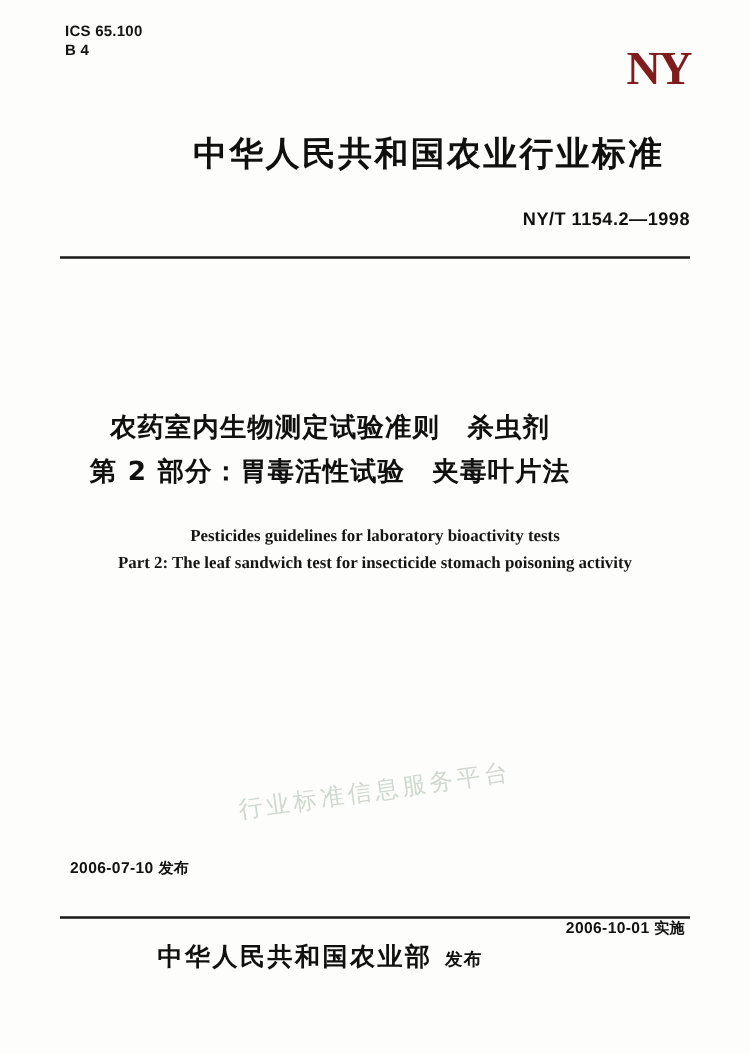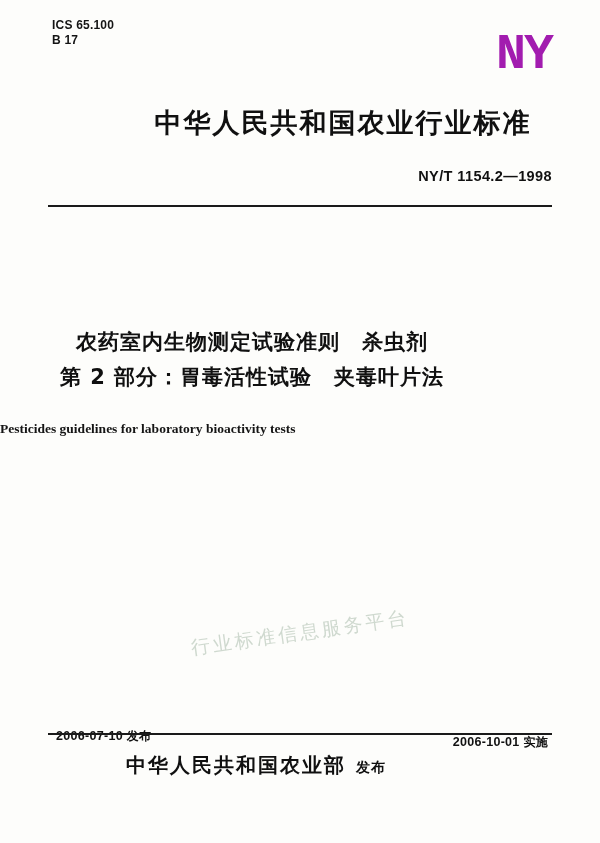--- a/index.html
+++ b/index.html
@@ -34,26 +34,26 @@
     line-height: 15px;
     font-weight: 700;
     letter-spacing: 0.2px;
     color: #141414;
   }
 
   .ny-logo {
     position: absolute;
     right: 48px;
     top: 26px;
-    font-family: Liberation Mono, monospace;
-    font-size: 50px;
+    font-family: Liberation Serif, serif;
+    font-size: 38px;
     font-weight: 700;
     letter-spacing: -2px;
     line-height: 58px;
-    color: #a21caf;
+    color: #7f1d1d;
   }
 
   
   .std-title {
     position: absolute;
     left: 0;
     top: 105px;
     width: 600px;
     text-align: center;
     font-family: "DejaVu Sans", sans-serif;
@@ -80,21 +80,21 @@
     left: 48px;
     top: 205px;
     width: 504px;
     height: 2px;
     background: #1a1a1a;
   }
 
   
   .main-title {
     position: absolute;
-    left: 4px;
+    left: 16px;
     top: 325px;
     width: 496px;
     text-align: center;
     font-family: "DejaVu Sans", sans-serif;
     font-size: 21px;
     font-weight: 700;
     line-height: 35px;
     letter-spacing: 1px;
     color: #101010;
   }
@@ -102,20 +102,21 @@
     display: block;
     text-align: center;
   }
 
   
   .en-title {
     position: absolute;
     left: 0;
     top: 418px;
     width: 600px;
+    text-align: center;
     font-family: "Liberation Serif", serif;
     font-size: 13.5px;
     font-weight: 700;
     line-height: 21px;
     color: #151515;
   }
 
   
   .watermark {
     position: absolute;
@@ -128,21 +129,21 @@
     letter-spacing: 3px;
     color: #cfd9cf;
     transform: rotate(-8deg);
     user-select: none;
   }
 
   
   .date-issue {
     position: absolute;
     left: 56px;
-    top: 728px;
+    top: 686px;
     font-family: "Liberation Sans", sans-serif;
     font-size: 12.5px;
     font-weight: 700;
     letter-spacing: 0.3px;
     color: #111111;
   }
   .date-effect {
     position: absolute;
     right: 52px;
     top: 710px;
@@ -188,38 +189,39 @@
     margin-left: 10px;
   }
 </style>
 </head>
 <body>
 
 <div class="page">
 
   <div class="ics-block">
     <div>ICS 65.100</div>
-    <div>B 17</div>
+    <div>B 4</div>
   </div>
 
   <div class="ny-logo">NY</div>
 
   <div class="std-title">中华人民共和国农业行业标准</div>
 
   <div class="std-code">NY/T 1154.2—1998</div>
 
   <div class="rule-top"></div>
 
   <div class="main-title">
     <span>农药室内生物测定试验准则　杀虫剂</span>
     <span class="line2">第 2 部分：胃毒活性试验　夹毒叶片法</span>
   </div>
 
   <div class="en-title">
     <div>Pesticides guidelines for laboratory bioactivity tests</div>
+    <div>Part 2: The leaf sandwich test for insecticide stomach poisoning activity</div>
   </div>
 
   <div class="watermark">行业标准信息服务平台</div>
 
   <div class="date-issue">
     <span>2006-07-10</span>
     <span class="cn">发布</span>
   </div>
 
   <div class="date-effect">

